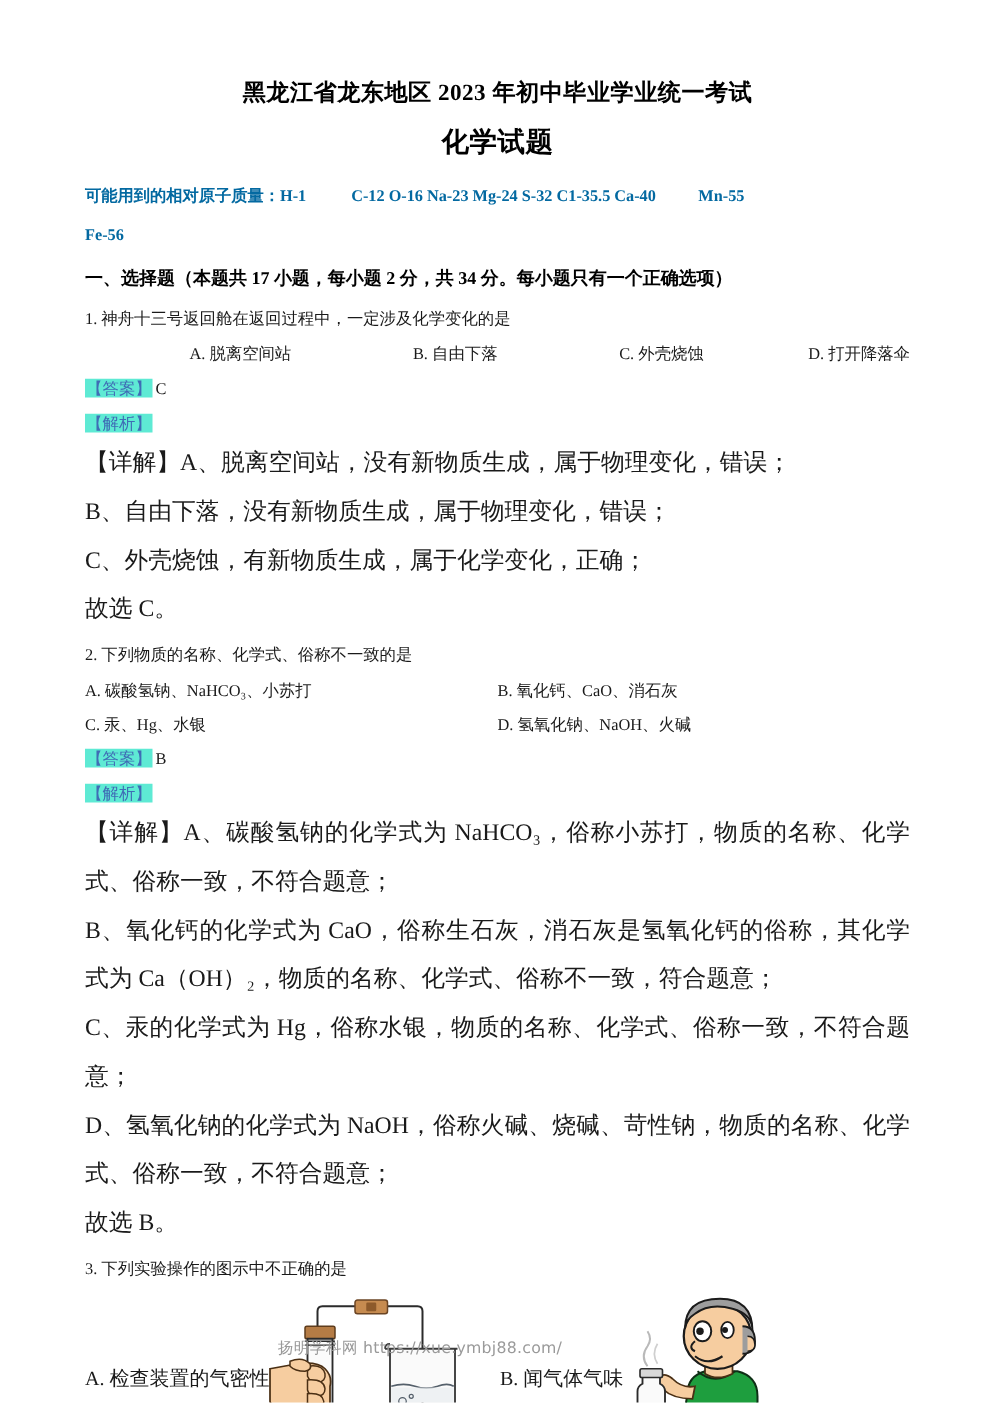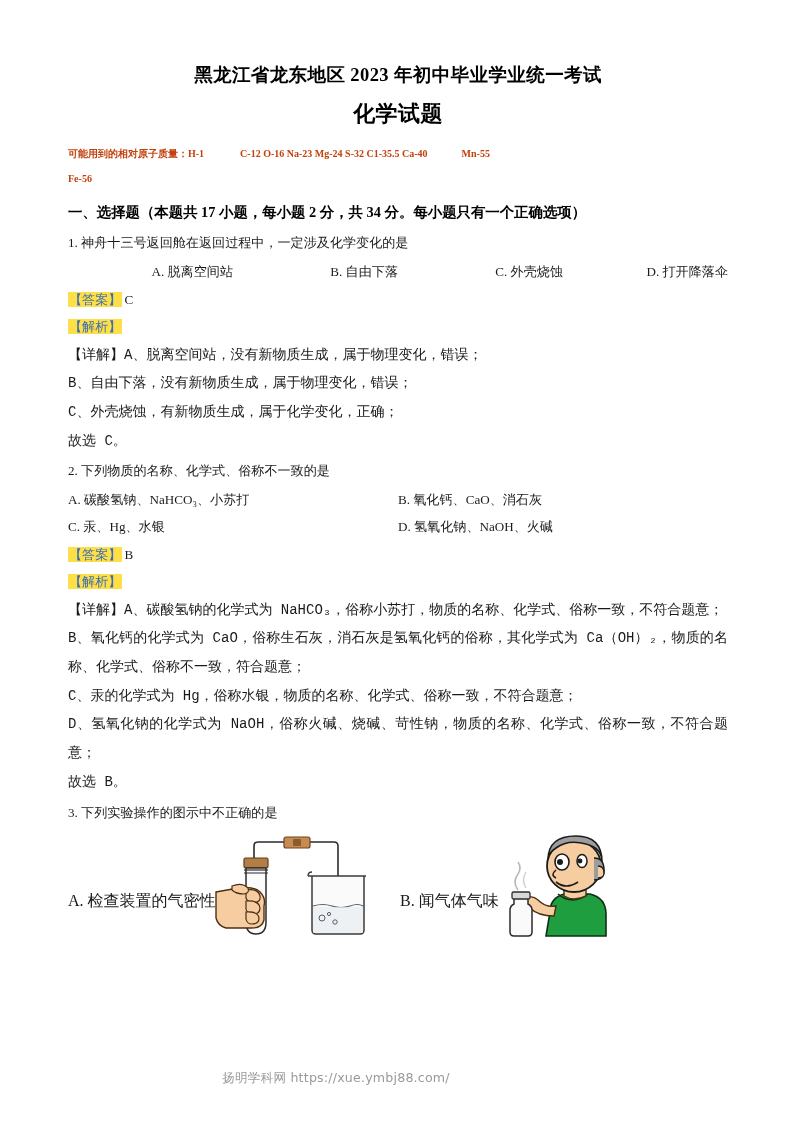--- a/index.html
+++ b/index.html
@@ -43,25 +43,25 @@
   .doc-subtitle {
     text-align: center;
     font-size: 22px;
     font-weight: bold;
     letter-spacing: 0.4px;
     line-height: 1.4;
     margin: 0 0 14px 0;
     color: #000;
   }
   .masses {
-    font-size: 10px;
+    font-size: 13px;
     font-weight: bold;
     line-height: 1.95;
     margin: 0 0 6px 0;
-    color: #c2410c;
+    color: #0369a1;
   }
   .masses .gap-a { display:inline-block; width: 36px; }
   .masses .gap-b { display:inline-block; width: 34px; }
 
   .section-title {
     font-size: 14.4px;
     font-weight: bold;
     line-height: 1.9;
     margin: 10px 0 4px 0;
     color: #000;
@@ -84,31 +84,30 @@
   .opt { white-space: nowrap; }
 
   
   .tag-line {
     font-size: 13.1px;
     line-height: 2.1;
     margin: 0;
   }
   .tag {
     color: #3f6cb5;
-    background: #fde047;
+    background: #5eead4;
     padding: 0 1px;
   }
   .tag-val { color: #1a1a1a; margin-left: 2px; }
 
   .expl {
-    font-size: 14px;
+    font-size: 19px;
     line-height: 2.05;
     margin: 0;
     text-align: justify;
-    font-family: Liberation Mono, monospace;
   }
   .expl-tag { font-weight: normal; }
 
   
   .q3-figures {
     position: relative;
     height: 118px;
     margin-top: 2px;
   }
   .fig-label {

